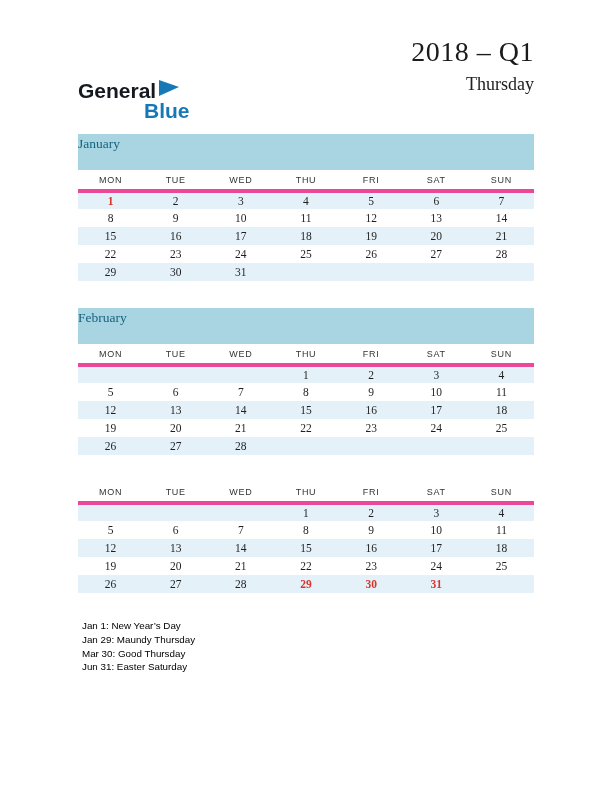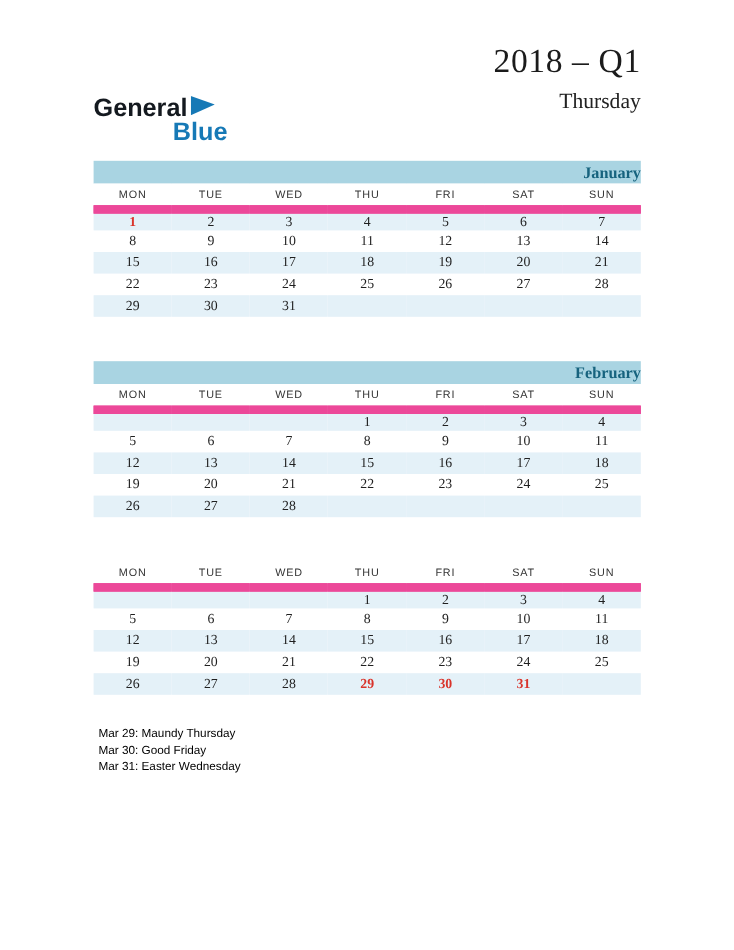--- a/index.html
+++ b/index.html
@@ -16,24 +16,24 @@
   .top{display:flex;justify-content:space-between;align-items:flex-start;}
   .logo{font-family:"Liberation Sans", sans-serif;font-weight:bold;font-size:21px;line-height:1.05;padding-top:8px;}
   .logo-line1{display:flex;align-items:flex-start;color:#14191f;margin-top:36px;}
   .logo-tri{width:20px;height:16px;margin-left:3px;}
   .logo-tri polygon{fill:var(--logo-blue);}
   .logo-line2{margin-left:66px;margin-top:-2px;color:var(--logo-blue);}
   .titleblock{text-align:right;}
   .title{font-size:28px;color:#1b1b1b;letter-spacing:0.5px;}
   .subtitle{font-size:18px;color:#222;margin-top:6px;}
   #months{margin-top:12px;}
-  .month + .month{margin-top:37px;}
-  .month-bar{height:19px;background:var(--band);color:var(--band-text);font-weight:bold;font-size:13.5px;line-height:19px;text-align:right;}
+  .month + .month{margin-top:27px;}
+  .month-bar{height:36px;background:var(--band);color:var(--band-text);font-weight:normal;font-size:13.5px;line-height:19px;text-align:left;}
   table.cal{width:100%;border-collapse:collapse;table-layout:fixed;}
-  .cal th{height:21px;font-family:"Liberation Sans", sans-serif;font-size:9px;font-weight:normal;letter-spacing:0.7px;color:#333;text-align:center;vertical-align:middle;border-bottom:7px solid #ec4899;background:#ffffff;}
+  .cal th{height:21px;font-family:"Liberation Sans", sans-serif;font-size:9px;font-weight:normal;letter-spacing:0.7px;color:#333;text-align:center;vertical-align:middle;border-bottom:4px solid #ec4899;background:#ffffff;}
   .cal td{height:18px;text-align:center;vertical-align:middle;font-size:11.5px;color:#1f1f1f;}
   .cal tr.alt td{background:var(--row-alt);}
   .cal td.holiday{color:var(--red);font-weight:bold;}
   #holidays{margin-top:26px;padding-left:4px;font-family:"Liberation Sans", sans-serif;font-size:9.8px;line-height:13.8px;color:#000;}
 </style>
 </head>
 <body>
 
 <div class="page">
 
@@ -238,18 +238,19 @@
               <td class="holiday">30</td>
               <td class="holiday">31</td>
               <td></td>
             </tr>
           </tbody>
         </table>
       </section>
     </main>
 
   <footer id="holidays">
-      <div class="holiday-note">Mar 29: Maundy Thursday</div>
-      <div class="holiday-note">Mar 30: Good Friday</div>
-      <div class="holiday-note">Mar 31: Easter Wednesday</div>
+      <div class="holiday-note">Jan 1: New Year’s Day</div>
+      <div class="holiday-note">Jan 29: Maundy Thursday</div>
+      <div class="holiday-note">Mar 30: Good Thursday</div>
+      <div class="holiday-note">Jun 31: Easter Saturday</div>
     </footer>
 
 </div>
 
 </body></html>

